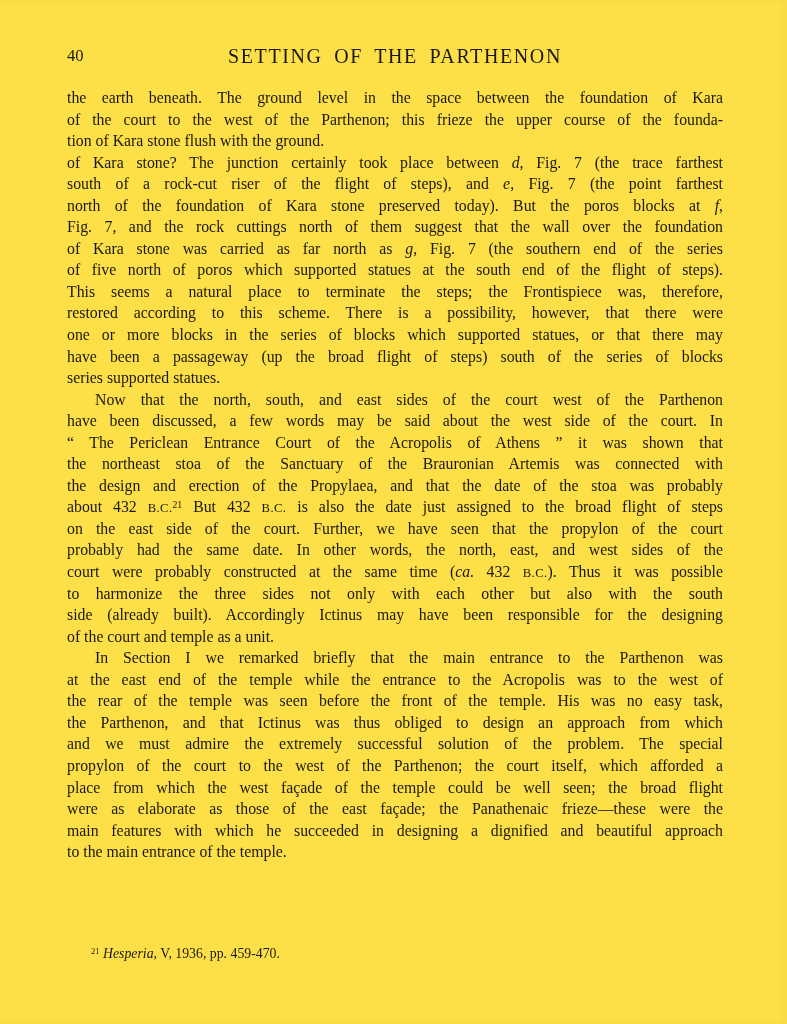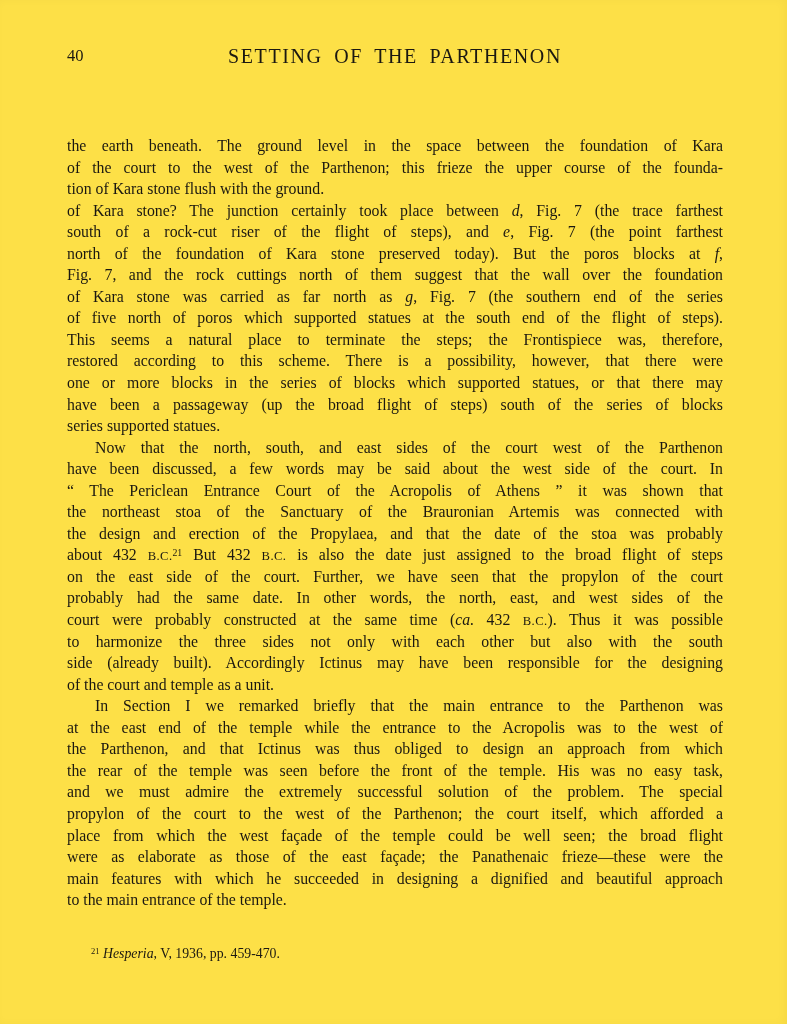--- a/index.html
+++ b/index.html
@@ -30,21 +30,20 @@
     text-align: center;
     font-size: 20px; line-height: 20px;
     letter-spacing: 1.6px;
     word-spacing: 5px;
   }
   .body-text {
     --lh: 21.55px;
     position: absolute;
     top: 87px; left: 67px; width: 656px;
     font-size: 15.8px;
-    margin-top: 48px;
   }
   .paragraph { margin: 0; }
   .line {
     line-height: var(--lh);
     max-height: var(--lh);
     overflow: hidden;
     text-align: justify;
     text-align-last: justify;
   }
   .line.last {
@@ -104,22 +103,22 @@
         <div class="line">on the east side of the court.  Further, we have seen that the propylon of the court</div>
         <div class="line">probably had the same date.  In other words, the north, east, and west sides of the</div>
         <div class="line">court were probably constructed at the same time (<span class="seg-i">ca.</span> 432 <span class="seg-sc">B.C.</span>).  Thus it was possible</div>
         <div class="line">to harmonize the three sides not only with each other but also with the south</div>
         <div class="line">side (already built).  Accordingly Ictinus may have been responsible for the designing</div>
         <div class="line last">of the court and temple as a unit.</div>
       </div>
       <div class="paragraph">
         <div class="line first-indent">In Section I we remarked briefly that the main entrance to the Parthenon was</div>
         <div class="line">at the east end of the temple while the entrance to the Acropolis was to the west of</div>
+        <div class="line">the rear of the temple was seen before the front of the temple.  His was no easy task,</div>
         <div class="line">the Parthenon, and that Ictinus was thus obliged to design an approach from which</div>
-        <div class="line">the rear of the temple was seen before the front of the temple.  His was no easy task,</div>
         <div class="line">and we must admire the extremely successful solution of the problem.  The special</div>
         <div class="line">propylon of the court to the west of the Parthenon; the court itself, which afforded a</div>
         <div class="line">place from which the west façade of the temple could be well seen; the broad flight</div>
         <div class="line">were as elaborate as those of the east façade; the Panathenaic frieze—these were the</div>
         <div class="line">main features with which he succeeded in designing a dignified and beautiful approach</div>
         <div class="line last">to the main entrance of the temple.</div>
       </div>
     </div>
 
   <div class="footnote">

